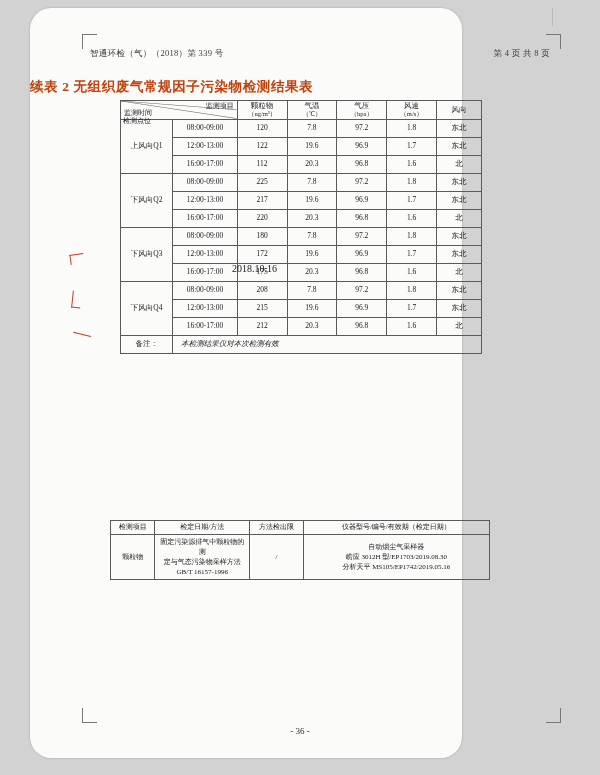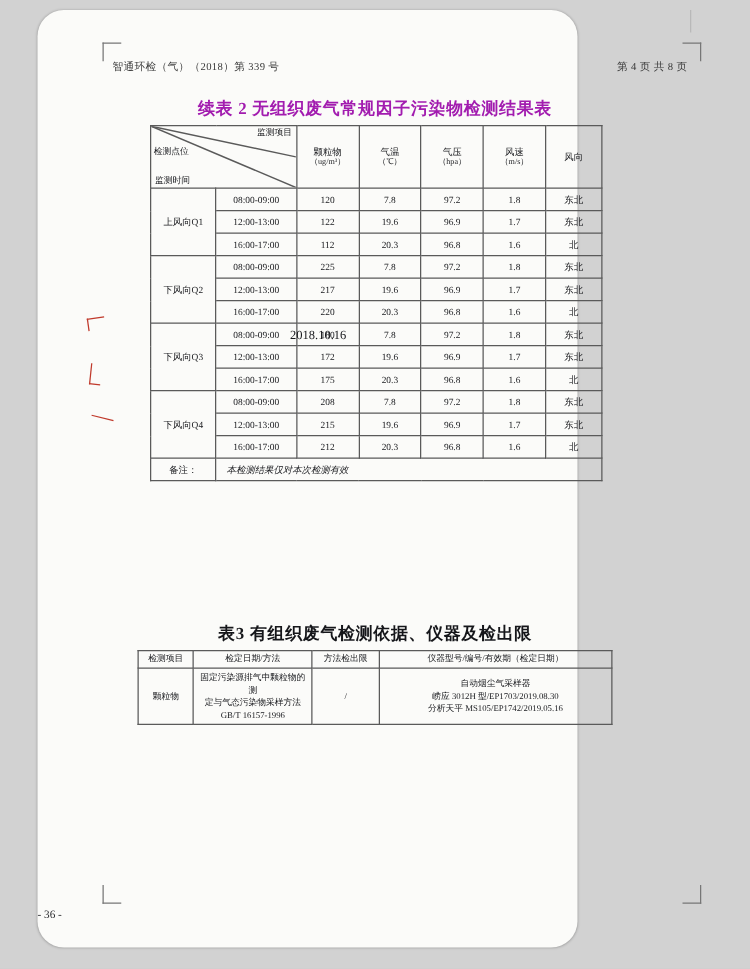--- a/index.html
+++ b/index.html
@@ -60,24 +60,23 @@
     font-size: 8.5px;
     color: #3a3a3a;
     letter-spacing: 0.3px;
   }
 
   .title2 {
     position: absolute;
     left: 0;
     top: 70px;
     width: 540px;
-    text-align: center;
     font-size: 13.5px;
     font-weight: bold;
-    color: #a21caf;
+    color: #c2410c;
     letter-spacing: 0.6px;
   }
 
   .title3 {
     position: absolute;
     left: 0;
     top: 490px;
     width: 540px;
     text-align: center;
     font-size: 13.5px;
@@ -107,21 +106,21 @@
     top: 92px;
   }
   .tbl2 {
     width: 362px;
   }
   .tbl2 td { height: 17px; }
   .hdr-cell {
     position: relative;
     width: 62px;
     height: 42px;
-    padding: 16px;
+    padding: 0;
   }
   .hdr-cell .diag {
     position: absolute;
     left: 0; top: 0;
     width: 100%; height: 100%;
   }
   .hdr-cell .lbl-tr {
     position: absolute;
     right: 3px;
     top: 1px;
@@ -172,20 +171,21 @@
   .t3-c2 { width: 96px; }
   .t3-c3 { width: 52px; }
   .t3-c4 { width: 190px; }
   .multiline { line-height: 1.45; }
 
   .footer {
     position: absolute;
     left: 0;
     top: 718px;
     width: 540px;
+    text-align: center;
     font-size: 9px;
     color: #2a2b2f;
   }
 
   
   .pen {
     position: absolute;
     background: transparent;
   }
   .pen1 { left: 40px; top: 246px; width: 13px; height: 9px; border-left: 1.5px solid #c0392b; border-top: 1.5px solid #c0392b; transform: rotate(-8deg); }
@@ -358,21 +358,20 @@
             <td class="remark-text" colspan="6">本检测结果仅对本次检测有效</td>
           </tr>
         </tbody>
       </table>
 
       <div style="position:absolute; left:-0px; top:0; width:0; height:0;"></div>
     </div>
 
     <div style="position:absolute; left:202px; top:255px; font-size:10px; color:#17181c;">2018.10.16</div>
 
-    <div class="title3">表3  有组织废气检测依据、仪器及检出限</div>
 
     <div class="tbl3-wrap">
       <table class="tbl3">
         <tbody>
           <tr>
             <td class="t3-c1">检测项目</td>
             <td class="t3-c2">检定日期/方法</td>
             <td class="t3-c3">方法检出限</td>
             <td class="t3-c4">仪器型号/编号/有效期（检定日期）</td>
           </tr>

